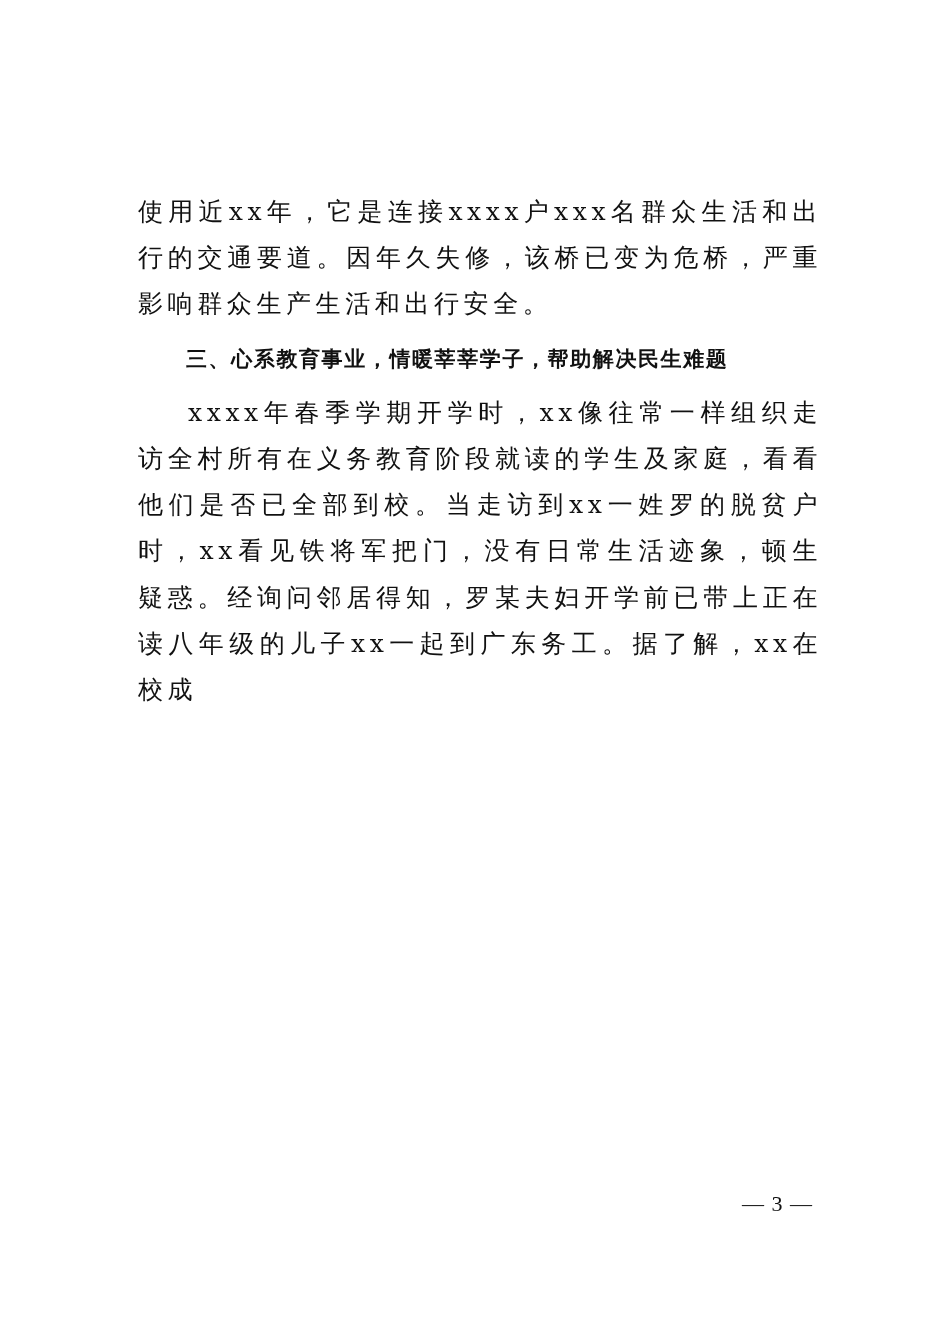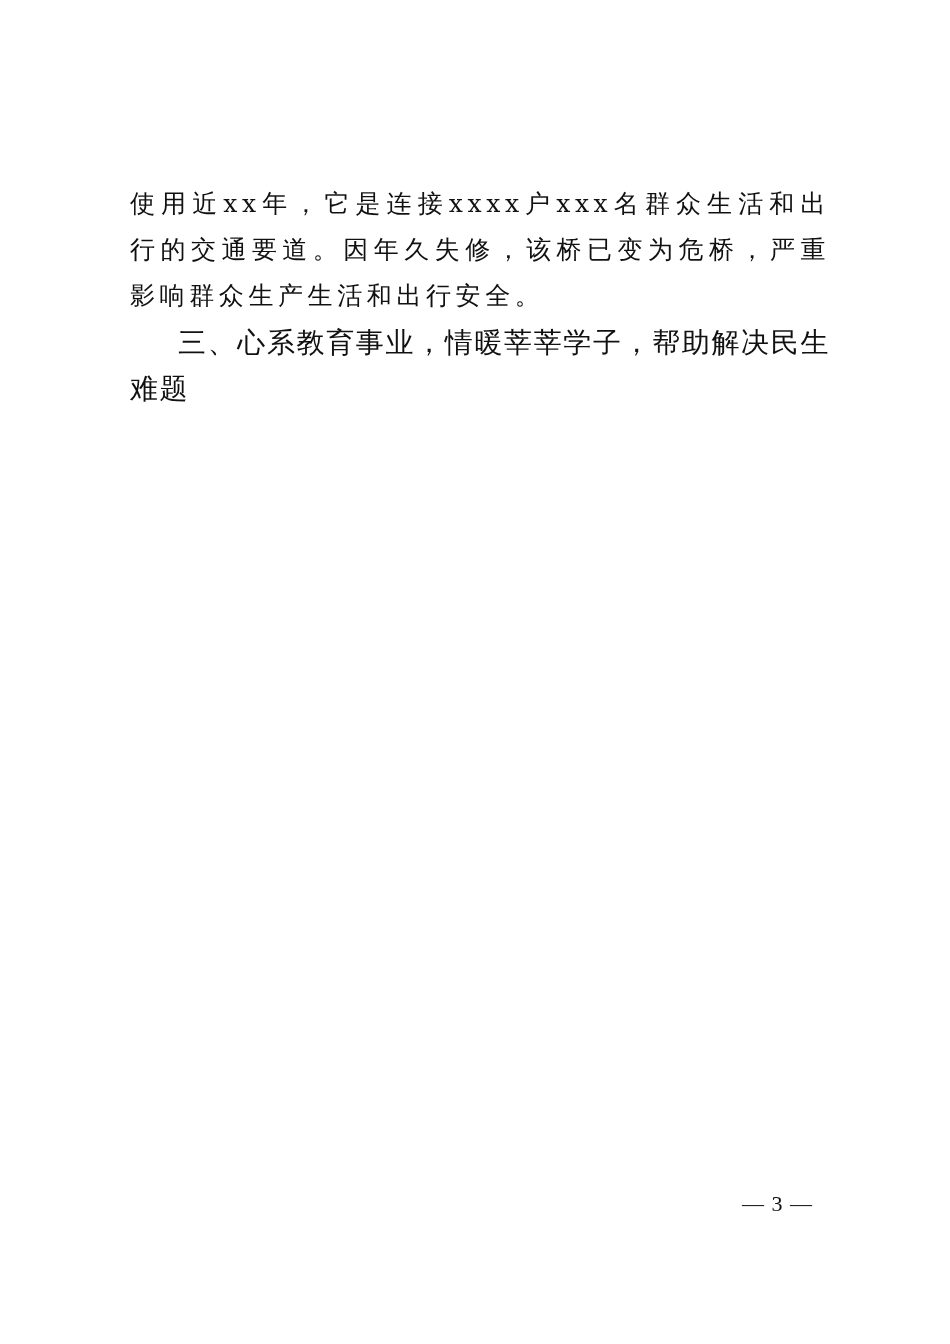--- a/index.html
+++ b/index.html
@@ -5,33 +5,34 @@
   html, body { margin: 0; padding: 0; background: #ffffff; }
   body { width: 950px; height: 1344px; position: relative; overflow: hidden; }
   .page {
     position: absolute; left: 130px; top: 181px; width: 700px;
     font-family: "DejaVu Serif", "Liberation Serif", serif;
     color: #111111;
     font-size: 25px;
     line-height: 46.2px;
     letter-spacing: 4.6px;
   }
-  .page p { margin: 0; text-align: justify; text-align-last: left; word-break: break-all; }
+  .page p { margin: 8px; text-align: justify; text-align-last: left; word-break: break-all; }
   .page p.indent { text-indent: 50px; }
   .page p.heading {
     font-family: "DejaVu Sans", "Liberation Sans", sans-serif;
-    font-weight: normal; text-indent: 48px; letter-spacing: 1.6px; font-size: 28px;
+    font-weight: bold; text-indent: 48px; letter-spacing: 1.6px; font-size: 21px;
   }
   .page-number {
     position: absolute; left: 742px; top: 1191px;
     font-family: "Liberation Serif", "DejaVu Serif", serif;
     font-size: 22px; color: #111; letter-spacing: 1px;
   }
 </style>
 </head>
 <body>
 
 <div class="page">
   <p>使用近xx年，它是连接xxxx户xxx名群众生活和出行的交通要道。因年久失修，该桥已变为危桥，严重影响群众生产生活和出行安全。</p>
   <p class="heading">三、心系教育事业，情暖莘莘学子，帮助解决民生难题</p>
+  <p class="indent">xxxx年春季学期开学时，xx像往常一样组织走访全村所有在义务教育阶段就读的学生及家庭，看看他们是否已全部到校。当走访到xx一姓罗的脱贫户时，xx看见铁将军把门，没有日常生活迹象，顿生疑惑。经询问邻居得知，罗某夫妇开学前已带上正在读八年级的儿子xx一起到广东务工。据了解，xx在校成</p>
 </div>
 
 <div class="page-number">— 3 —</div>
 
 </body></html>

